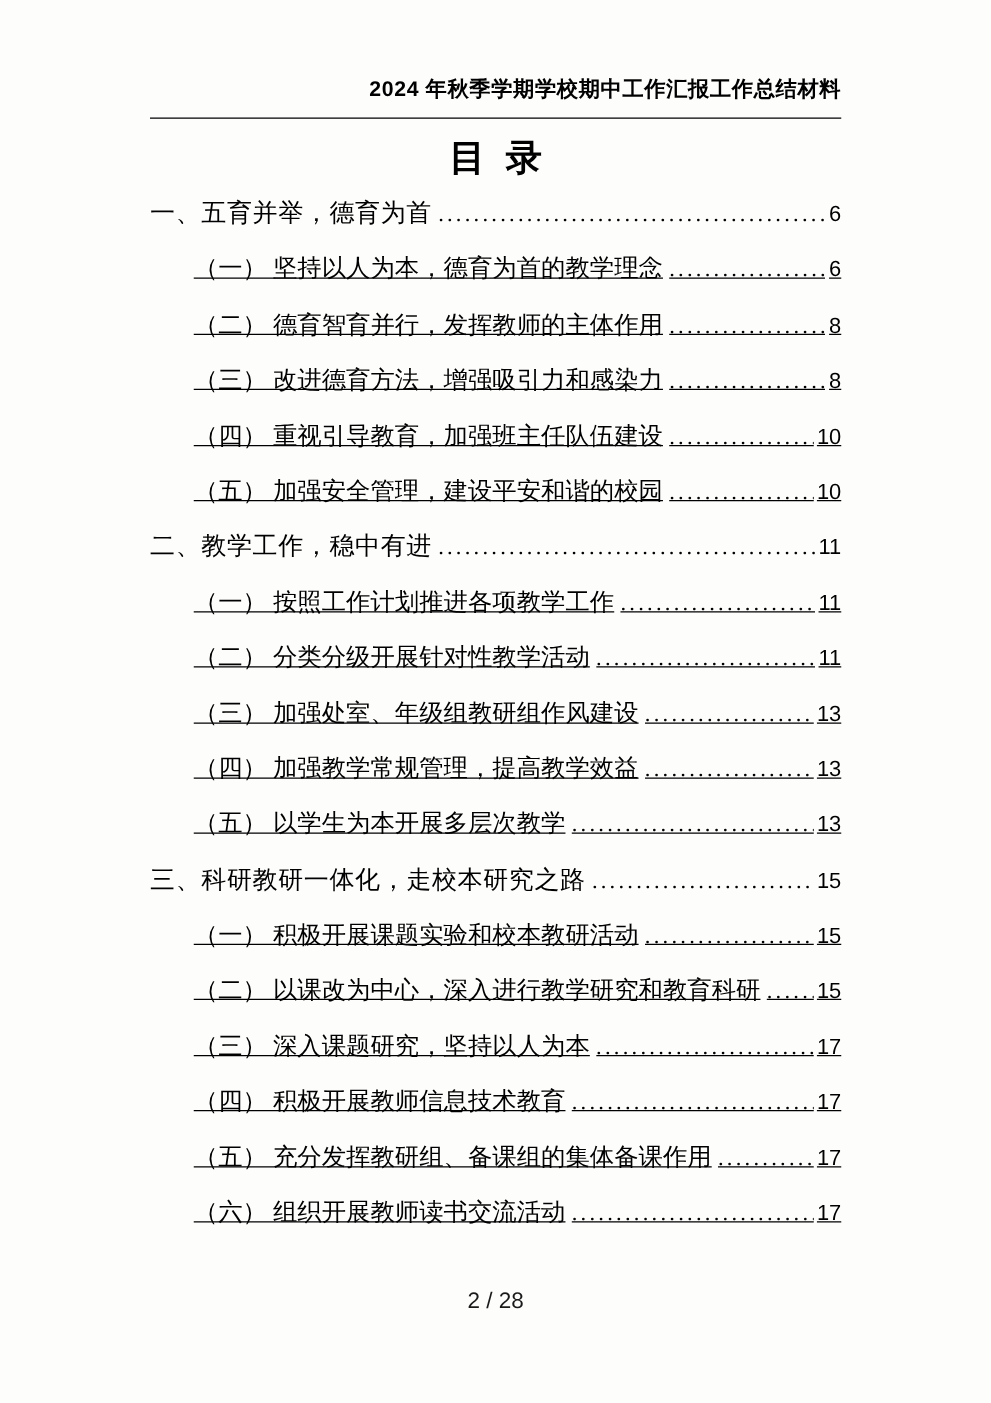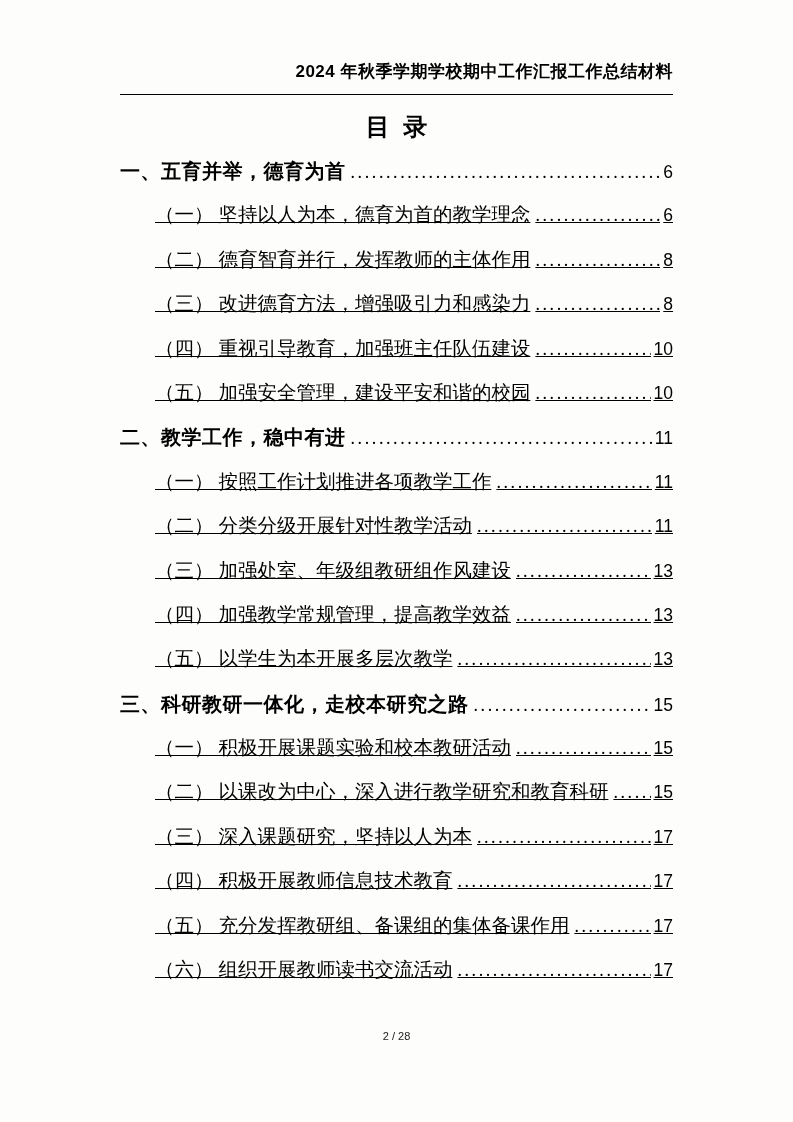--- a/index.html
+++ b/index.html
@@ -33,21 +33,21 @@
     border-top: 1.6px solid #000;
     height: 0;
   }
   
   .doc-title {
     position: absolute;
     top: 108px; left: 120px; right: 120px;
     text-align: center;
     font-family: "Liberation Sans", "DejaVu Sans", sans-serif;
     font-weight: bold;
-    font-size: 24px;
+    font-size: 29px;
     line-height: 38px;
     white-space: pre;
   }
   
   .toc {
     position: absolute;
     top: 149px; left: 120px; right: 120px;
   }
   .toc-entry {
     display: flex;
@@ -55,21 +55,21 @@
     height: 44.4px;
     line-height: 44.4px;
     cursor: pointer;
   }
   .toc-entry .toc-text {
     white-space: nowrap;
     flex: 0 0 auto;
     font-size: 19.5px;
   }
   .toc-entry.level-1 .toc-text {
-    font-weight: bold;
+    font-weight: normal;
     font-size: 20px;
     letter-spacing: 0.5px;
   }
   .toc-entry.level-2 {
     padding-left: 35px;
     text-decoration: underline;
   }
   .toc-dots {
     flex: 1 1 auto;
     overflow: hidden;
@@ -87,21 +87,21 @@
     font-family: "Liberation Sans", "DejaVu Sans", sans-serif;
     font-size: 17.5px;
     white-space: nowrap;
   }
   
   .doc-footer {
     position: absolute;
     top: 1030px; left: 0; right: 0;
     text-align: center;
     font-family: "Liberation Sans", "DejaVu Sans", sans-serif;
-    font-size: 11px;
+    font-size: 18px;
     color: #1a1a1a;
   }
 </style>
 </head>
 <body>
 
 <div class="page">
 
   <div class="doc-header">2024 年秋季学期学校期中工作汇报工作总结材料</div>
   <div class="header-rule"></div>

